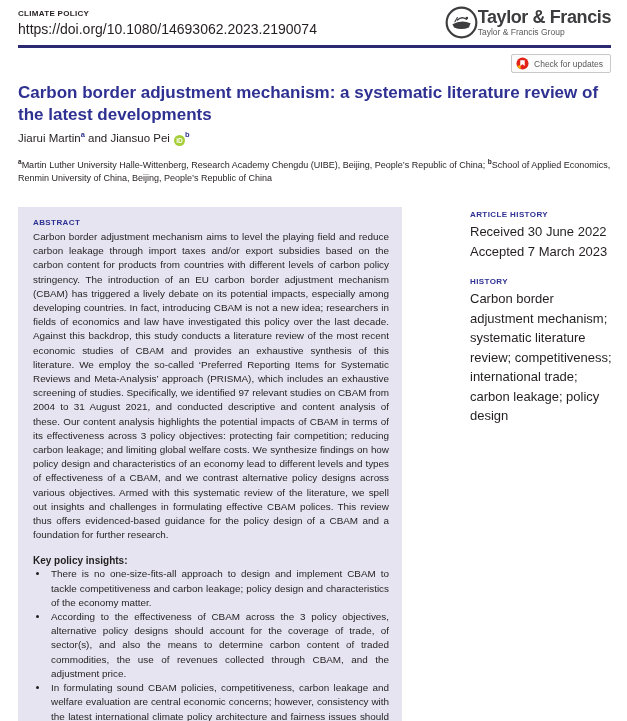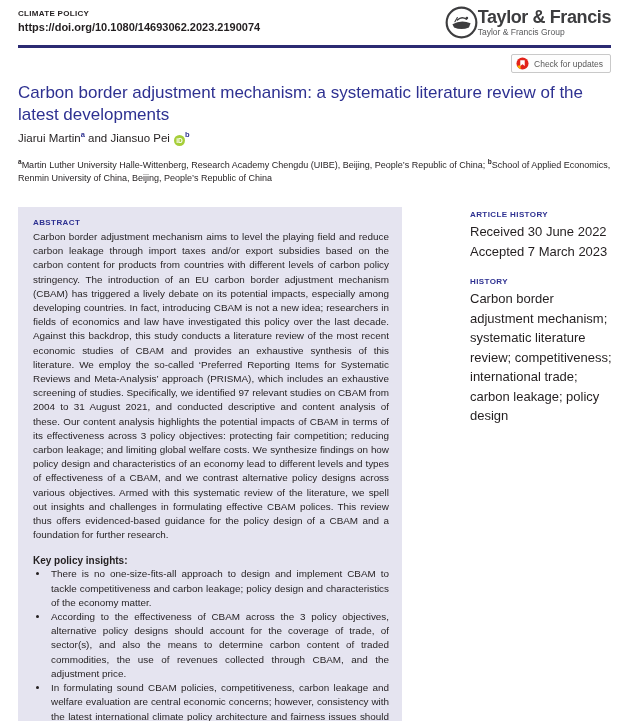--- a/index.html
+++ b/index.html
@@ -13,21 +13,21 @@
   }
   .page { position: absolute; inset: 0; }
 
   
   .journal-name {
     position: absolute; left: 18px; top: 9px;
     font-size: 8px; font-weight: bold; letter-spacing: 0.3px; color: #231f20;
   }
   .doi {
     position: absolute; left: 18px; top: 21px;
-    font-size: 11px; font-weight: bold; color: #231f20; text-decoration: none;
+    font-size: 14px; font-weight: normal; color: #231f20; text-decoration: none;
   }
   .logo {
     position: absolute; right: 16px; top: 6px;
     display: flex; align-items: center; 
   }
   .logo-mark { width: 33px; height: 33px; flex: 0 0 auto; }
   .logo-text { line-height: 1; }
   .logo-name {
     font-size: 18px; font-weight: 600; color: #3d3d3f; letter-spacing: -0.4px;
     font-family: "Liberation Sans", sans-serif;
@@ -44,21 +44,21 @@
     display: inline-flex; align-items: center; gap: 5px;
     border: 1px solid #c9c9c9; background: #fdfdfd;
     border-radius: 2px; padding: 2px 7px 2px 4px;
     cursor: pointer;
   }
   .check-badge-label { font-size: 8.5px; color: #5a5a5a; }
 
   
   .title {
     position: absolute; left: 18px; top: 82px; width: 594px;
-    font-size: 17px; font-weight: normal; color: #2e3191; line-height: 1.32;
+    font-size: 17px; font-weight: bold; color: #2e3191; line-height: 1.32;
   }
   .authors {
     position: absolute; left: 18px; top: 130px;
     font-size: 11.5px; color: #231f20;
   }
   .authors sup { font-size: 7.5px; color: #2e3191; font-weight: bold; }
   .orcid-badge {
     display: inline-block; width: 11px; height: 11px; border-radius: 50%;
     background: #a6ce39; color: #ffffff; font-size: 6.5px; font-weight: bold;
     text-align: center; line-height: 11px; vertical-align: -1px; margin-left: 4px;

